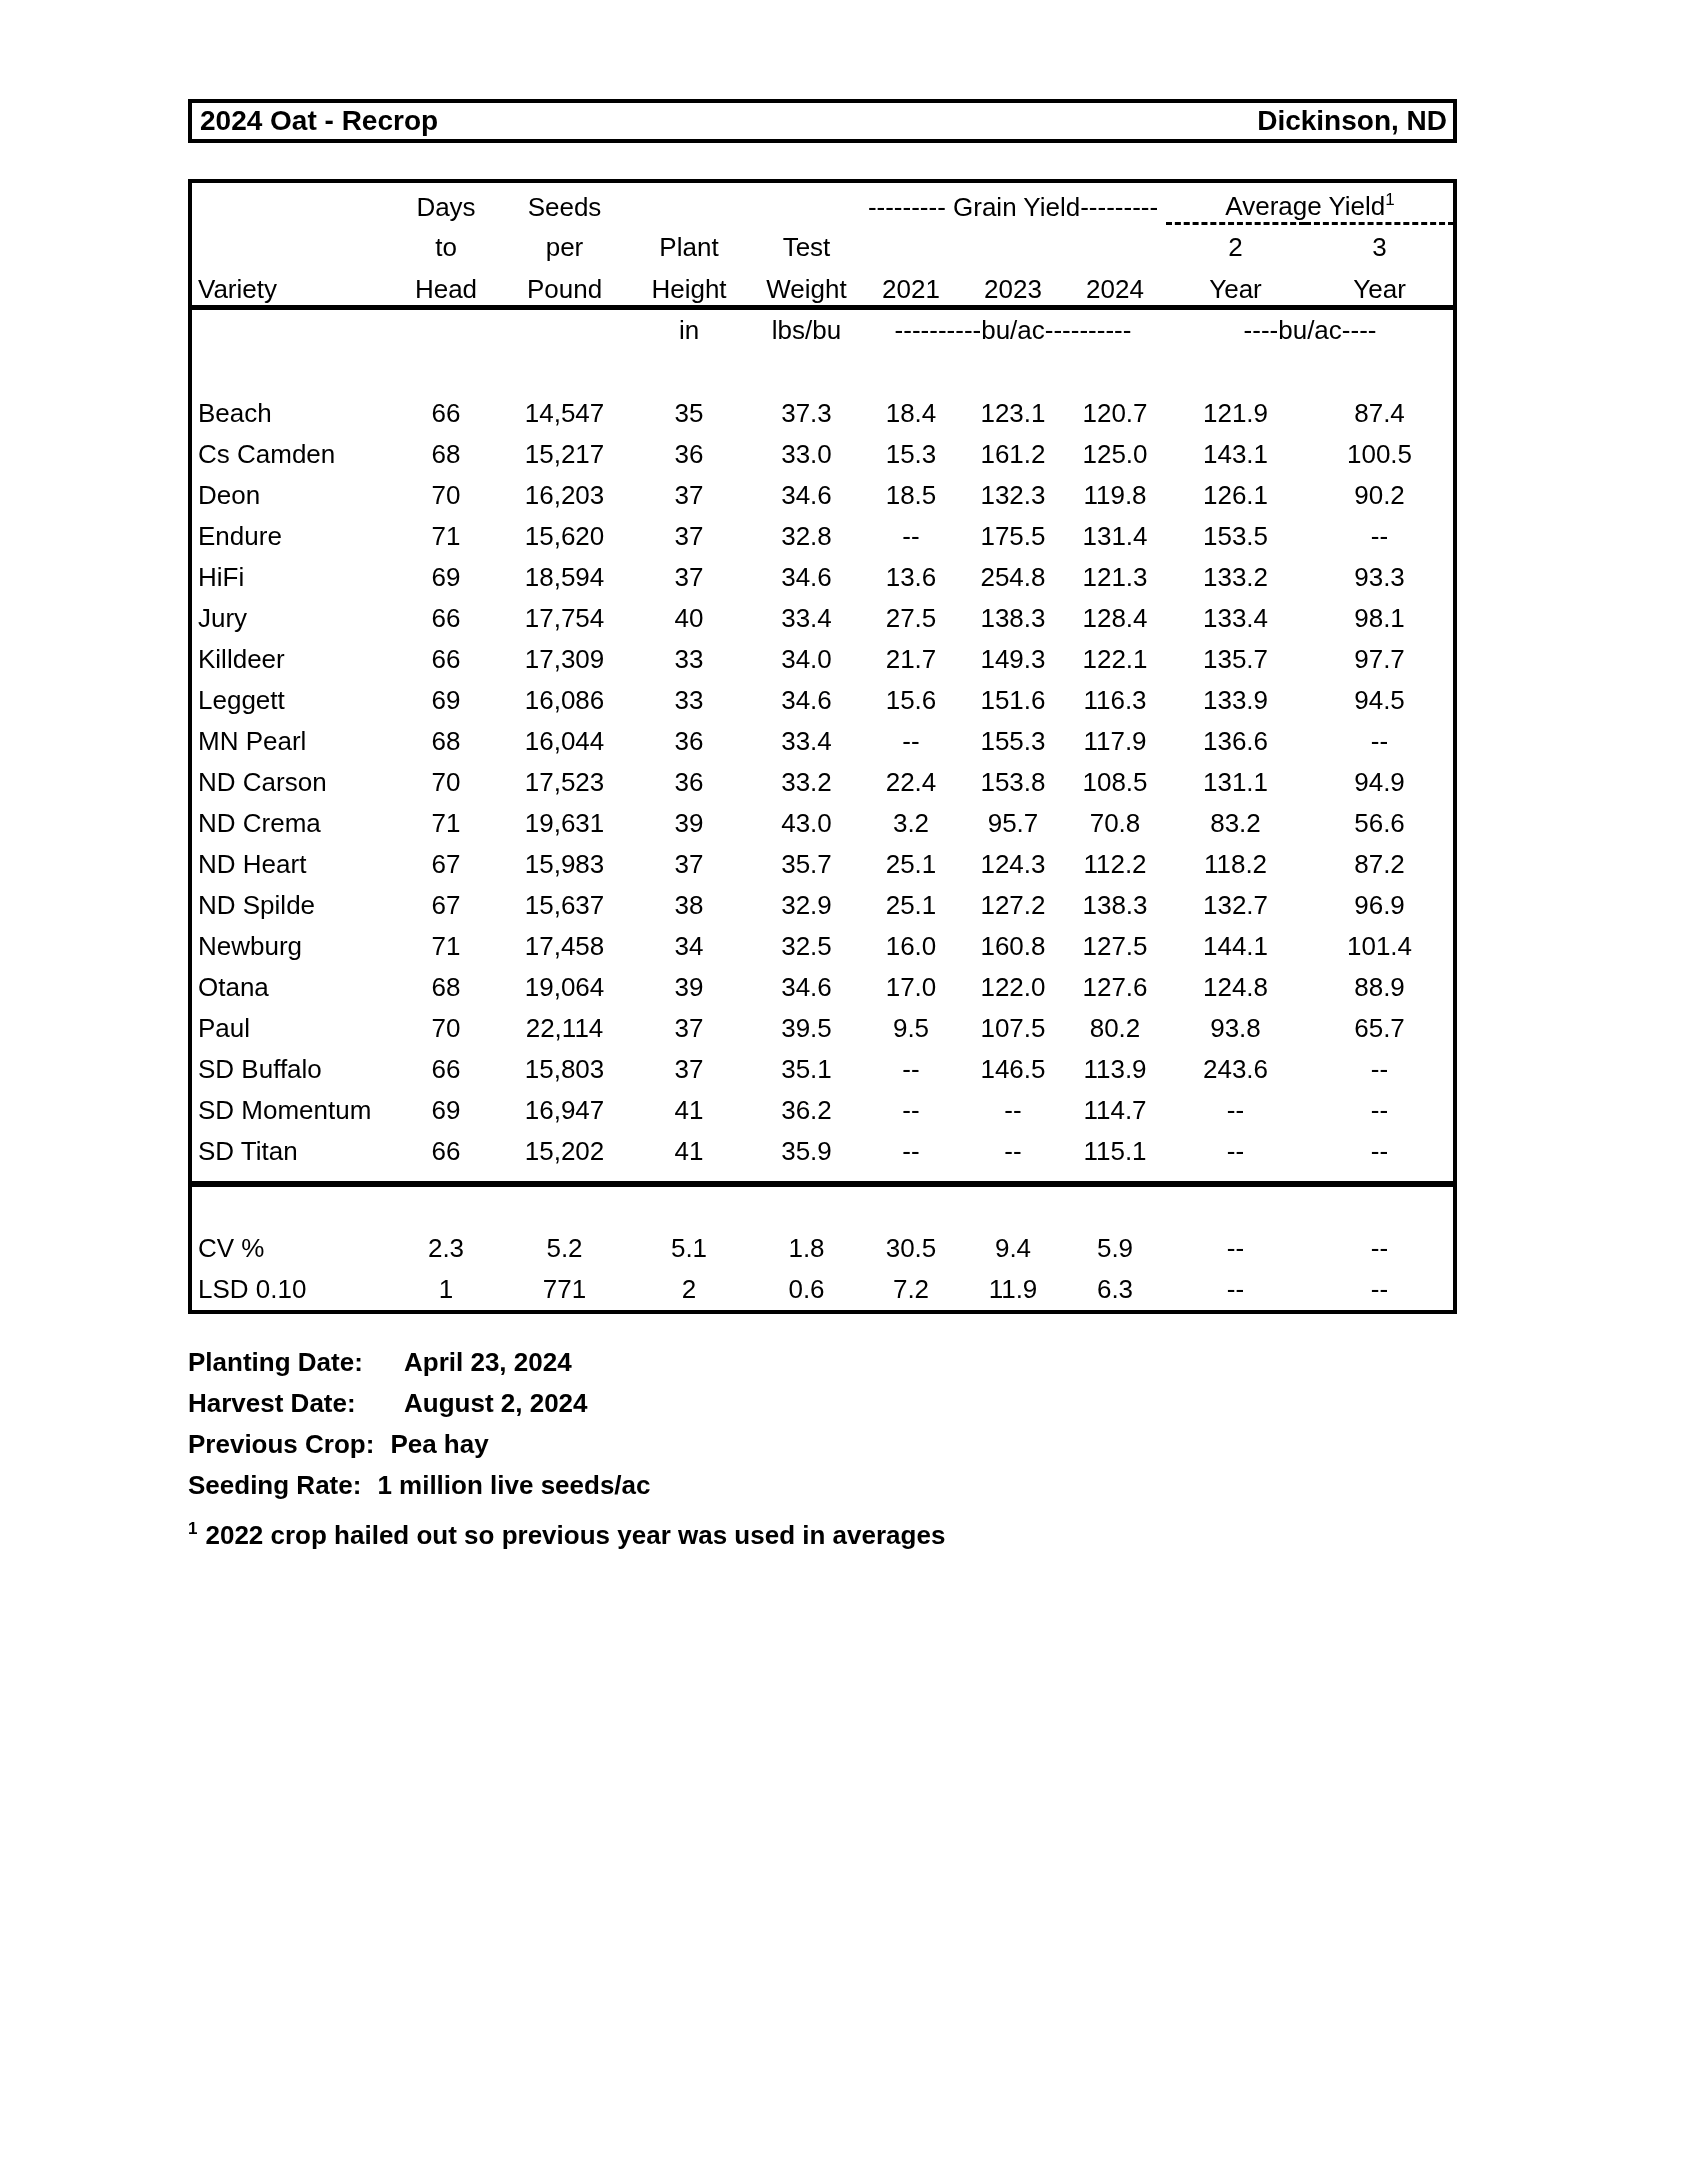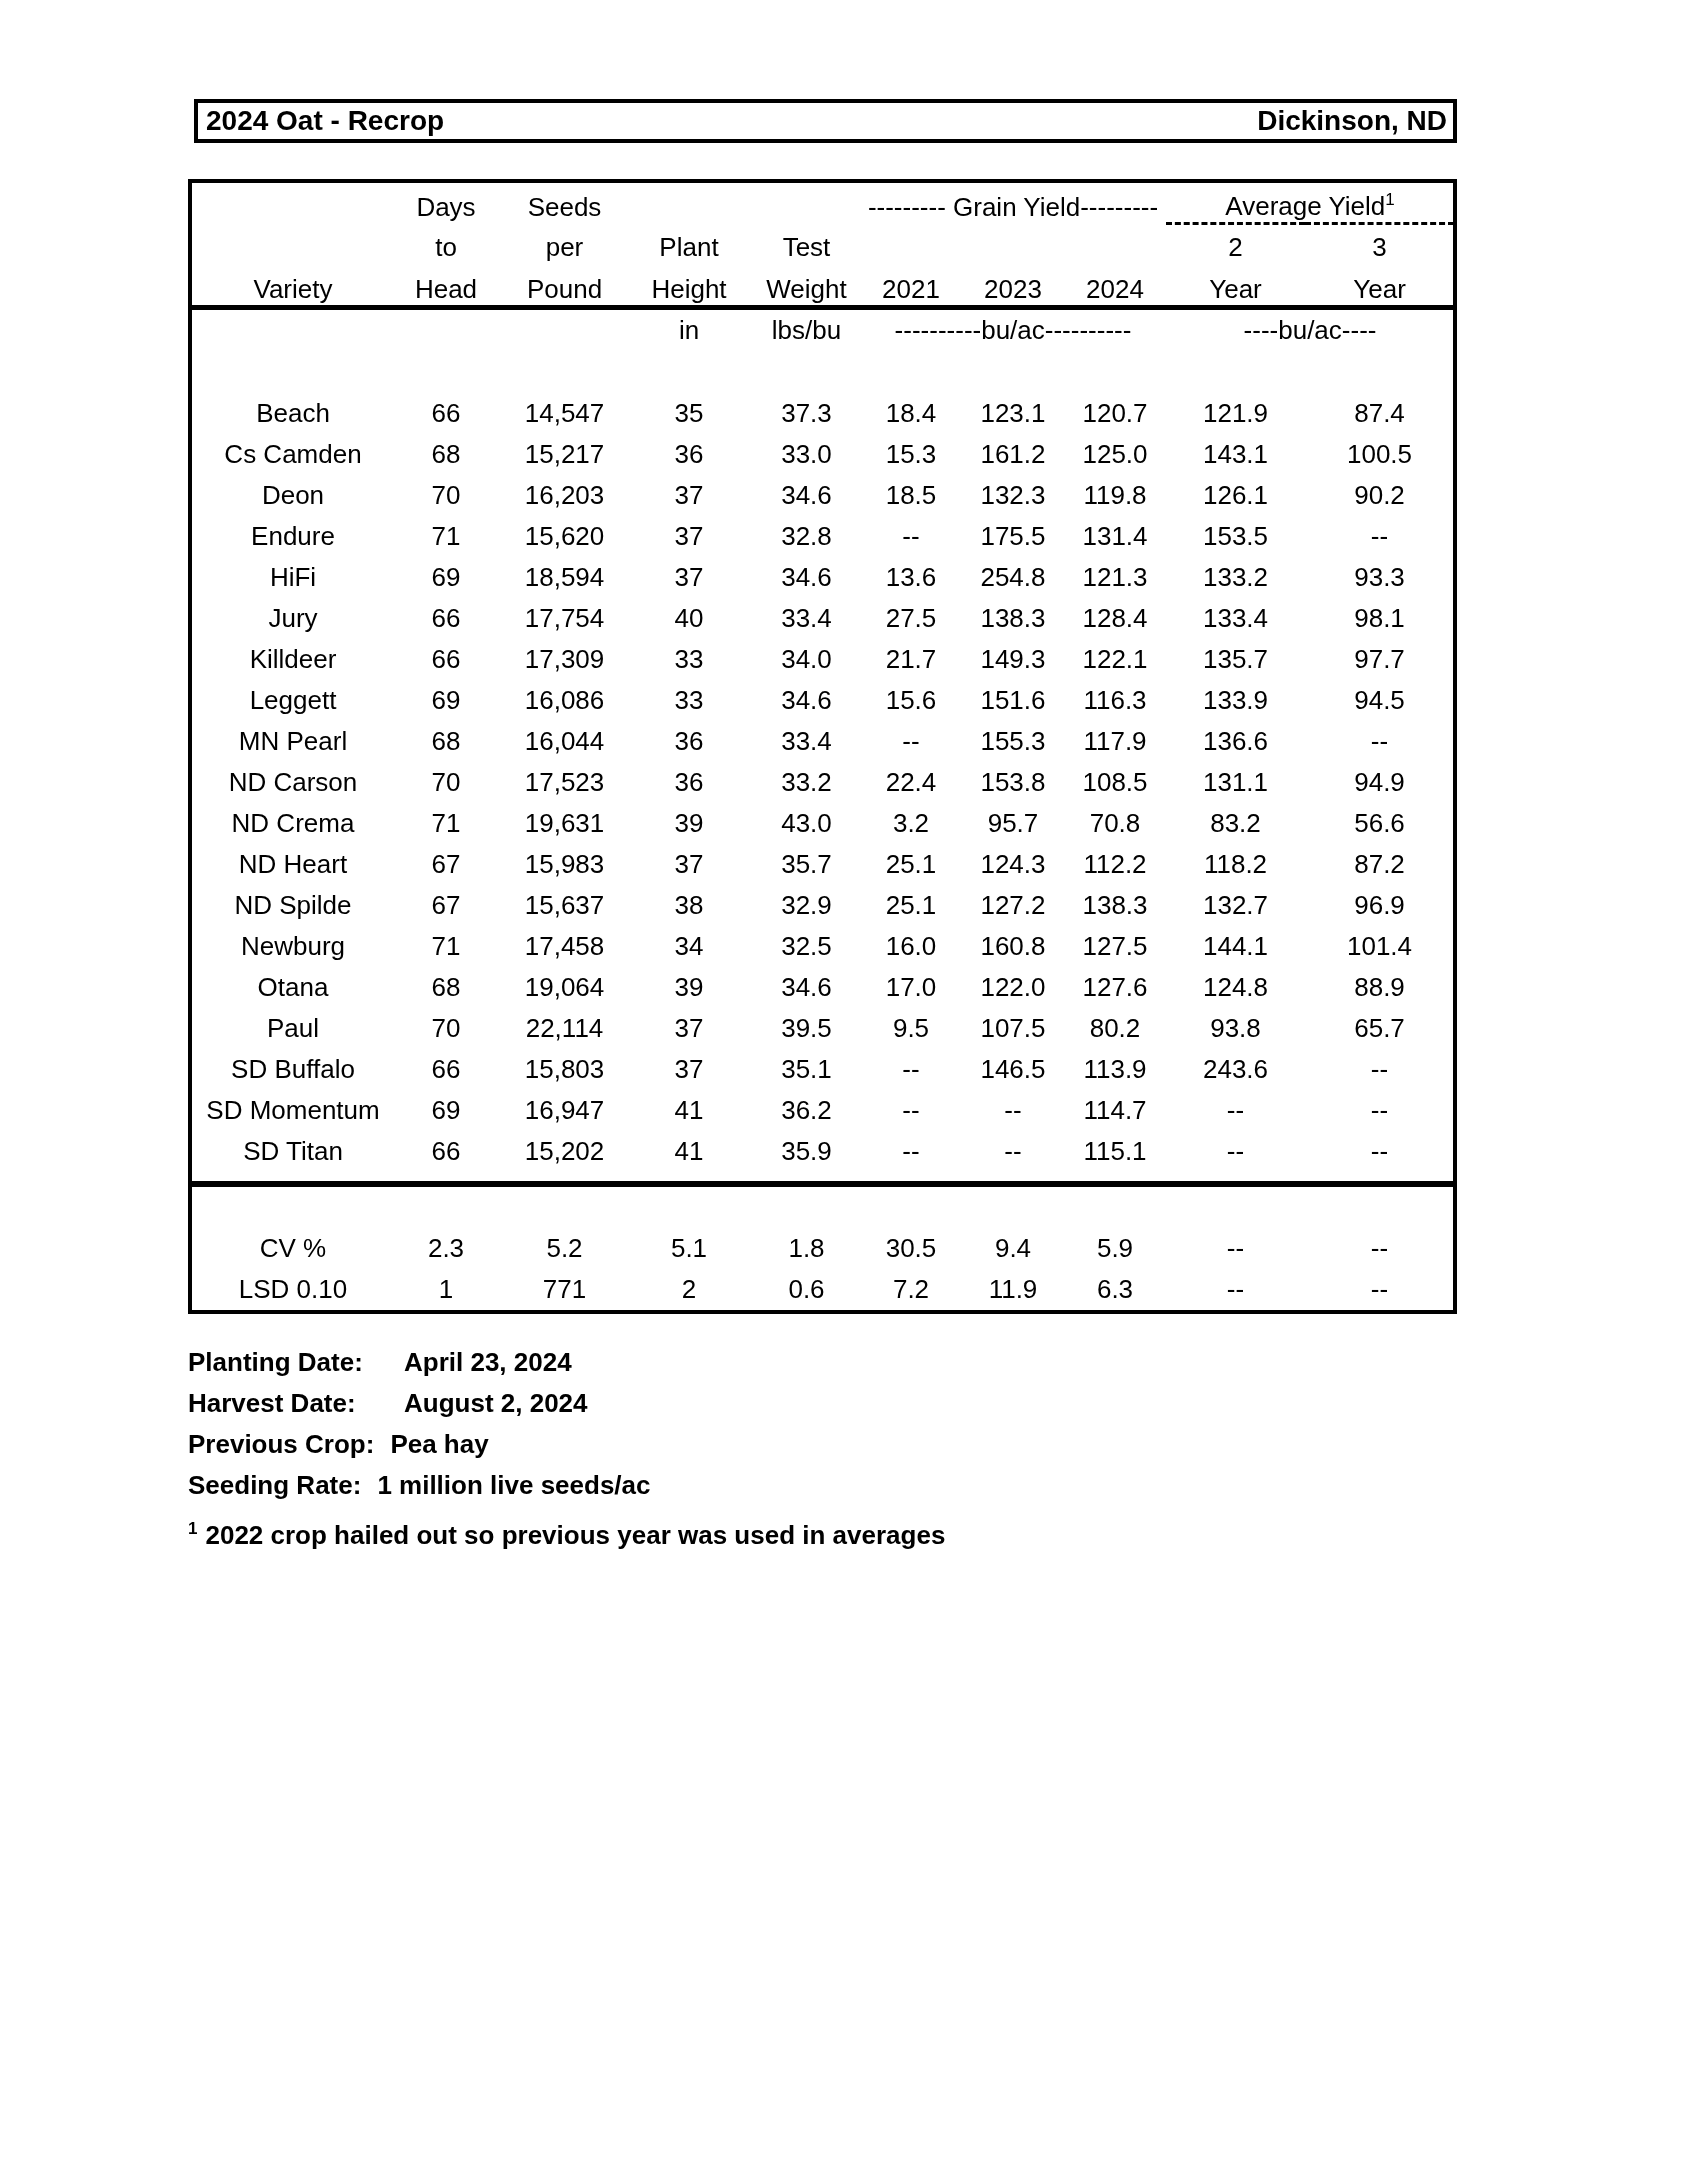--- a/index.html
+++ b/index.html
@@ -15,30 +15,29 @@
     position:absolute; left:188px; top:99px; width:1269px;
   }
   
   .title-bar {
     border:4px solid #000;
     display:flex; justify-content:space-between; align-items:center;
     font-weight:bold; font-size:28px;
     line-height:36px;
     padding:0 6px 0 8px;
     height:44px;
-    margin-left:6px;
   }
   
   .table-box { margin-top:36px; border:4px solid #000; }
   table.trial {
     border-collapse:collapse; table-layout:fixed;
     width:1261px; font-size:26px;
   }
   table.trial td { padding:0; white-space:nowrap; overflow:visible; text-align:center; vertical-align:bottom; }
-  table.trial td.lft { text-align:center; padding-left:6px; }
+  table.trial td.lft { text-align:left; padding-left:6px; }
   tr.hrow td { height:40px; }
   tr.hrow3 td { height:44px; border-bottom:5px solid #000; }
   td.dash-under { border-bottom:3px dashed #000; }
   tr.units td { height:44px; vertical-align:middle; }
   tr.gap-units td { height:42px; }
   tr.drow td { height:41px; vertical-align:middle; }
   tr.gap-small td { height:12px; }
   tr.separator td { height:44px; border-top:6px solid #000; }
   sup.fn { font-size:17px; vertical-align:super; line-height:0; }
   

